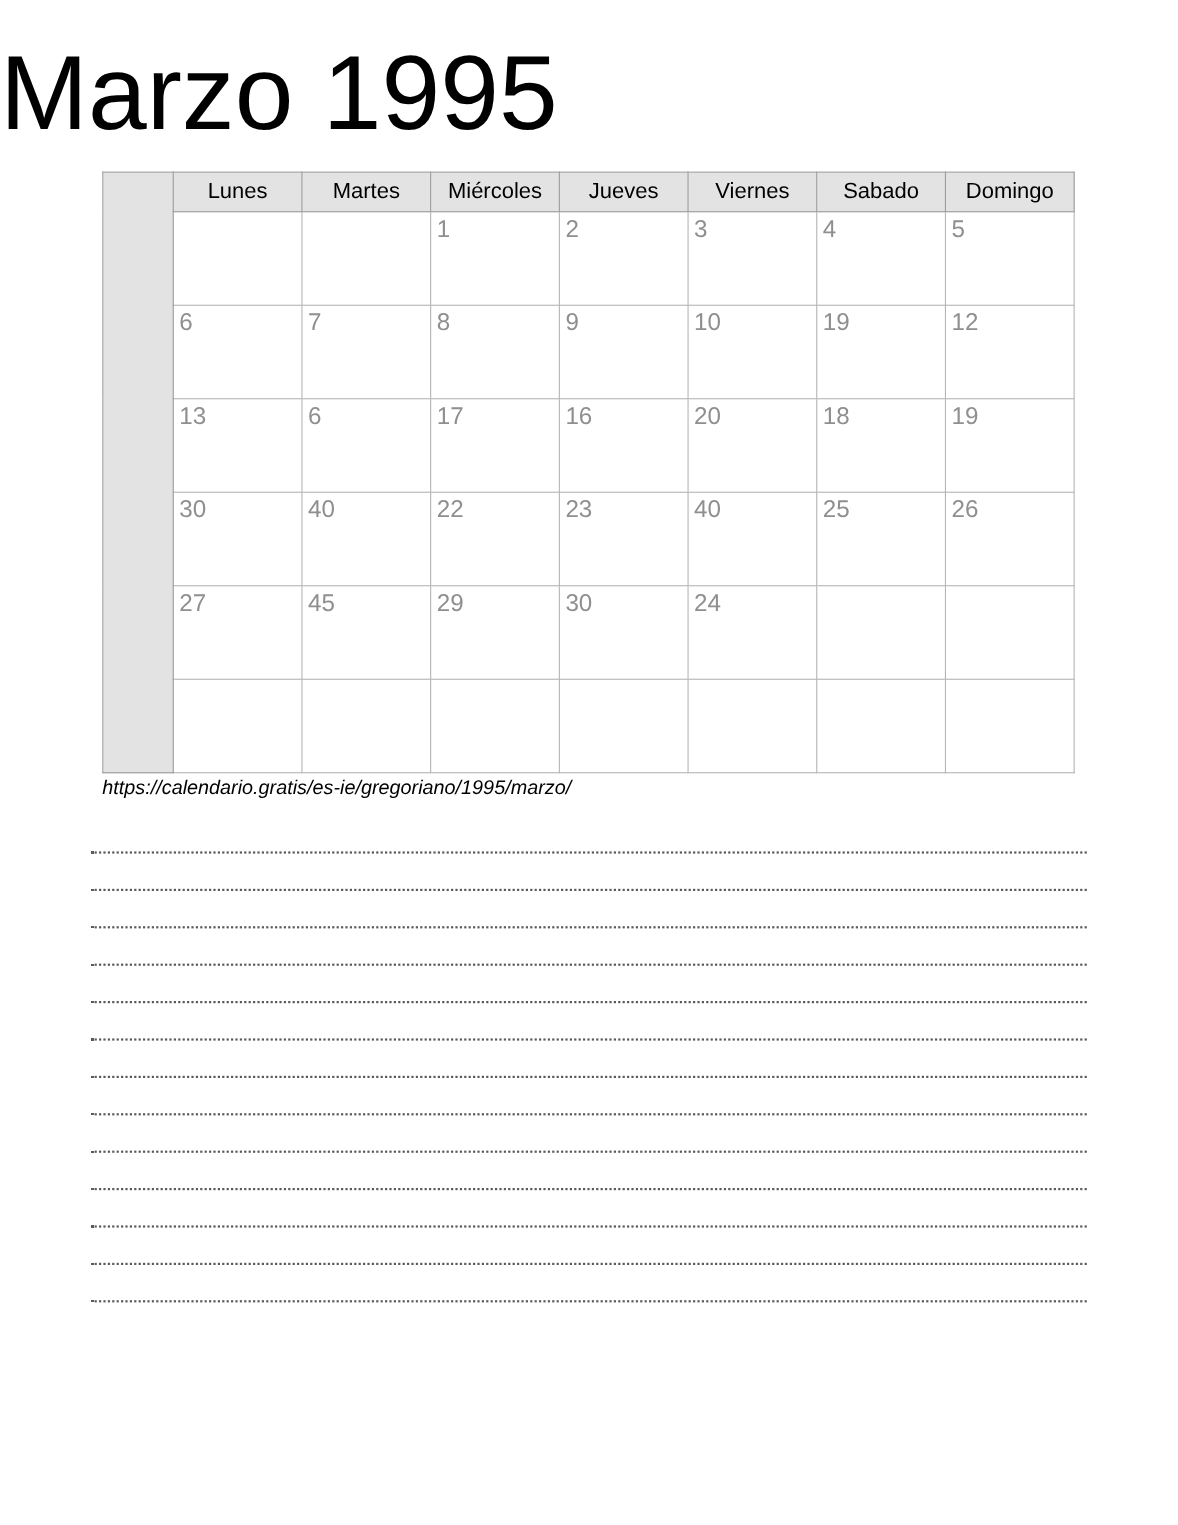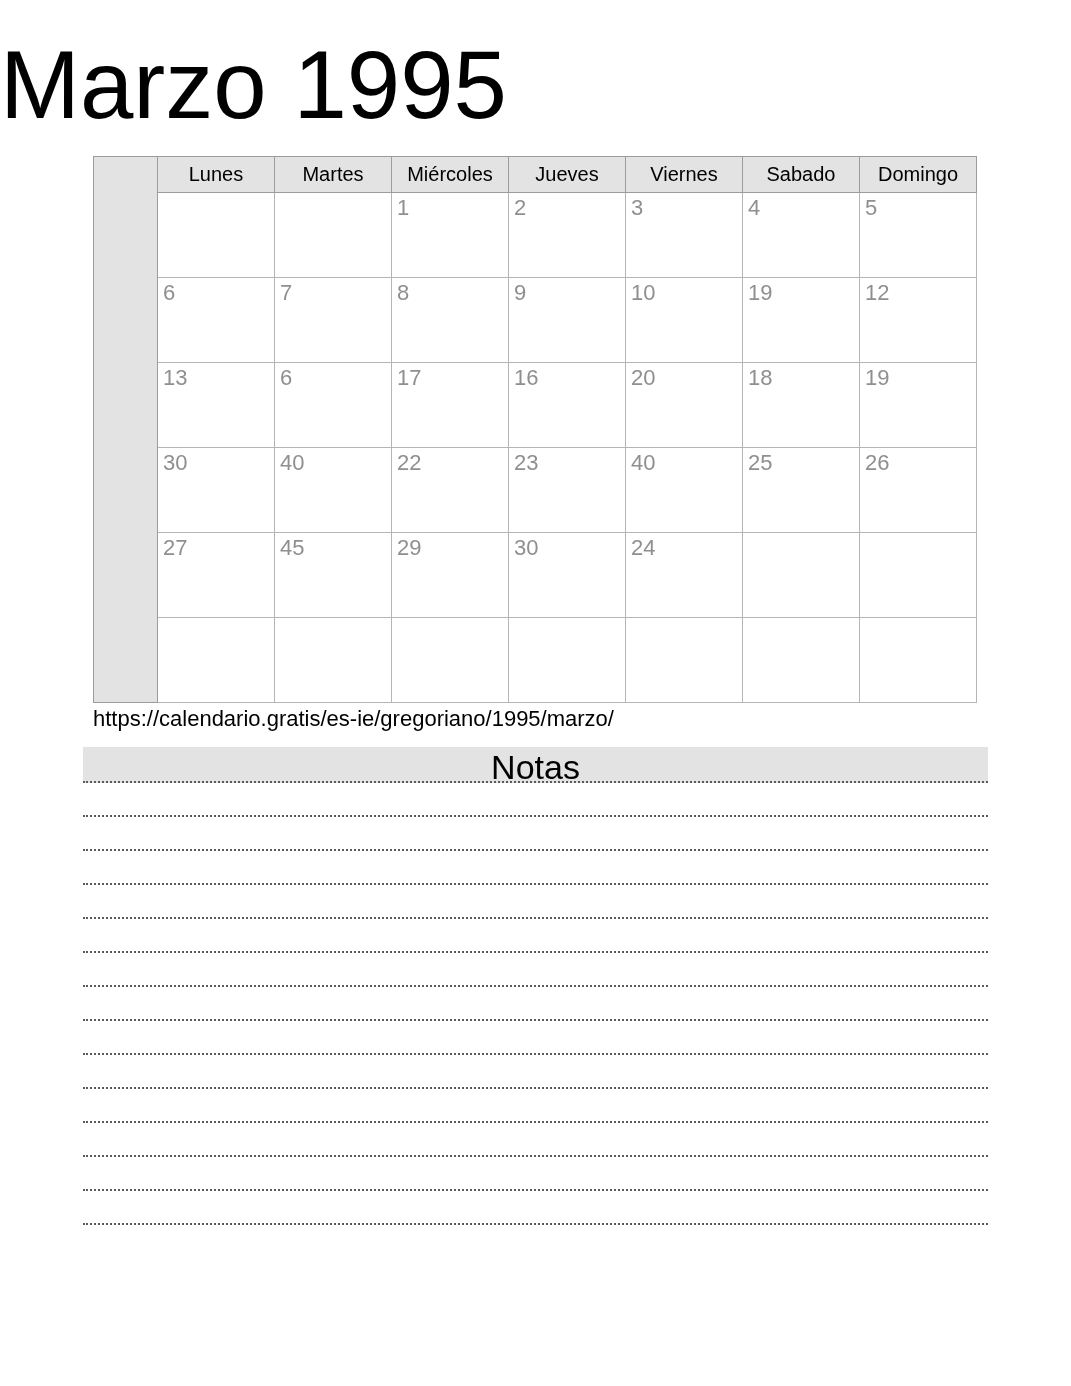--- a/index.html
+++ b/index.html
@@ -58,22 +58,23 @@
     vertical-align:top;
     text-align:left;
     padding:2px 0 0 5px;
     font-size:22px;
     line-height:1.15;
     color:var(--day-number);
     background:#ffffff;
   }
   .source-url{
     margin:3px 0 0 93px;
-    font-size:22px;
+    font-size:18px;
     color:var(--text);
+    font-style:italic;
   }
   .notes-section{
     margin:15px 0 0 83px;
     width:905px;
   }
   .notes-header{
     background:var(--header-bg);
     height:36px;
     border-bottom:2px dotted var(--note-line);
     text-align:center;
@@ -167,21 +168,20 @@
       <td class="day-cell"></td>
       <td class="day-cell"></td>
       <td class="day-cell"></td>
     </tr>
   </tbody>
 </table>
 
 <div class="source-url">https://calendario.gratis/es-ie/gregoriano/1995/marzo/</div>
 
 <div class="notes-section">
-  <div class="notes-header">Notas</div>
   <div>
       <div class="note-line"></div>
       <div class="note-line"></div>
       <div class="note-line"></div>
       <div class="note-line"></div>
       <div class="note-line"></div>
       <div class="note-line"></div>
       <div class="note-line"></div>
       <div class="note-line"></div>
       <div class="note-line"></div>

